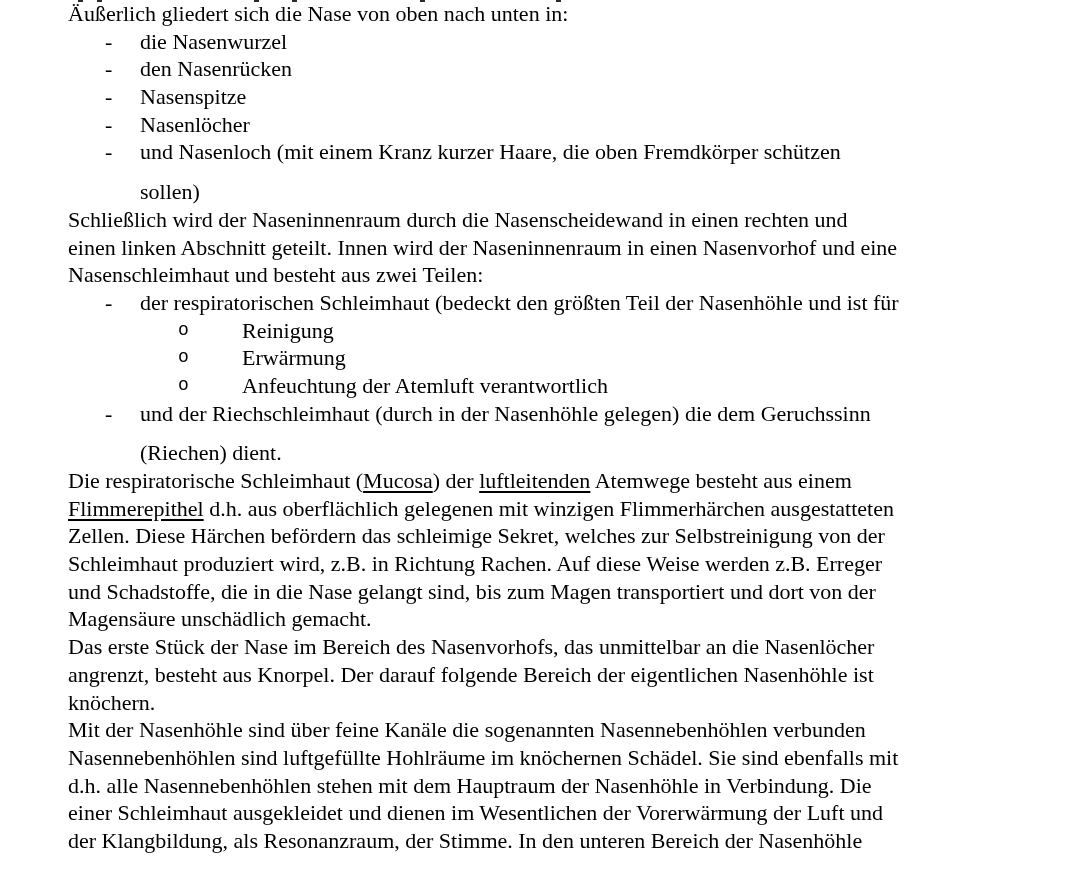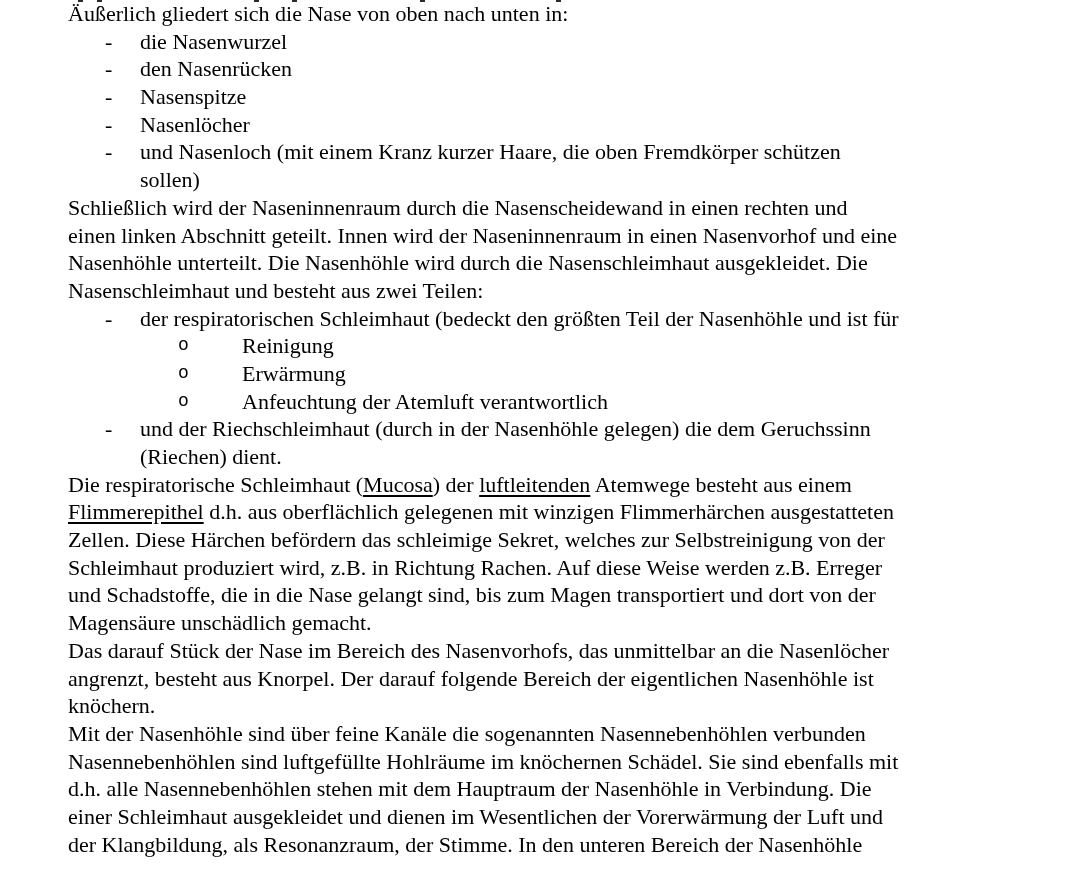--- a/index.html
+++ b/index.html
@@ -20,21 +20,21 @@
     box-sizing: border-box;
   }
   .line {
     height: 27.7px;
     line-height: 27.7px;
     white-space: pre;
     position: relative;
   }
   .line.body  { padding-left: 0; }
   .line.li1   { padding-left: 72px; }
-  .line.cont1 { padding-left: 72px; }
+  .line.cont1 { padding-left: 72px; margin-top: 12px; }
   .line.li2   { padding-left: 174px; }
   .bullet {
     position: absolute;
     top: 0;
   }
   .li1 > .bullet { left: 37px; }
   .li2 > .bullet {
     left: 110px;
     font-family: "Liberation Mono", monospace;
     font-size: 18px;
@@ -71,35 +71,34 @@
 <div class="doc" id="doc">
     <div class="line body"><span>Äußerlich gliedert sich die Nase von oben nach unten in:</span></div>
     <div class="line li1"><span class="bullet">-</span><span>die Nasenwurzel</span></div>
     <div class="line li1"><span class="bullet">-</span><span>den Nasenrücken</span></div>
     <div class="line li1"><span class="bullet">-</span><span>Nasenspitze</span></div>
     <div class="line li1"><span class="bullet">-</span><span>Nasenlöcher</span></div>
     <div class="line li1"><span class="bullet">-</span><span>und Nasenloch (mit einem Kranz kurzer Haare, die oben Fremdkörper schützen</span></div>
     <div class="line cont1"><span>sollen)</span></div>
     <div class="line body"><span>Schließlich wird der Naseninnenraum durch die Nasenscheidewand in einen rechten und</span></div>
     <div class="line body"><span>einen linken Abschnitt geteilt. Innen wird der Naseninnenraum in einen Nasenvorhof und eine</span></div>
-    <div class="line body"><span>Nasenhöhle unterteilt. Die Nasenhöhle wird durch die Nasenschleimhaut ausgekleidet. Die</span></div>
     <div class="line body"><span>Nasenschleimhaut und besteht aus zwei Teilen:</span></div>
     <div class="line li1"><span class="bullet">-</span><span>der respiratorischen Schleimhaut (bedeckt den größten Teil der Nasenhöhle und ist für</span></div>
     <div class="line li2"><span class="bullet">o</span><span>Reinigung</span></div>
     <div class="line li2"><span class="bullet">o</span><span>Erwärmung</span></div>
     <div class="line li2"><span class="bullet">o</span><span>Anfeuchtung der Atemluft verantwortlich</span></div>
     <div class="line li1"><span class="bullet">-</span><span>und der Riechschleimhaut (durch in der Nasenhöhle gelegen) die dem Geruchssinn</span></div>
     <div class="line cont1"><span>(Riechen) dient.</span></div>
     <div class="line body"><span>Die respiratorische Schleimhaut (</span><span class="miss">Mucosa</span><span>) der </span><span class="miss">luftleitenden</span><span> Atemwege besteht aus einem</span></div>
     <div class="line body"><span class="miss">Flimmerepithel</span><span> d.h. aus oberflächlich gelegenen mit winzigen Flimmerhärchen ausgestatteten</span></div>
     <div class="line body"><span>Zellen. Diese Härchen befördern das schleimige Sekret, welches zur Selbstreinigung von der</span></div>
     <div class="line body"><span>Schleimhaut produziert wird, z.B. in Richtung Rachen. Auf diese Weise werden z.B. Erreger</span></div>
     <div class="line body"><span>und Schadstoffe, die in die Nase gelangt sind, bis zum Magen transportiert und dort von der</span></div>
     <div class="line body"><span>Magensäure unschädlich gemacht.</span></div>
-    <div class="line body"><span>Das darauf Stück der Nase im Bereich des Nasenvorhofs, das unmittelbar an die Nasenlöcher</span></div>
+    <div class="line body"><span>Das erste Stück der Nase im Bereich des Nasenvorhofs, das unmittelbar an die Nasenlöcher</span></div>
     <div class="line body"><span>angrenzt, besteht aus Knorpel. Der darauf folgende Bereich der eigentlichen Nasenhöhle ist</span></div>
     <div class="line body"><span>knöchern.</span></div>
     <div class="line body"><span>Mit der Nasenhöhle sind über feine Kanäle die sogenannten Nasennebenhöhlen verbunden</span></div>
     <div class="line body"><span>Nasennebenhöhlen sind luftgefüllte Hohlräume im knöchernen Schädel. Sie sind ebenfalls mit</span></div>
     <div class="line body"><span>d.h. alle Nasennebenhöhlen stehen mit dem Hauptraum der Nasenhöhle in Verbindung. Die</span></div>
     <div class="line body"><span>einer Schleimhaut ausgekleidet und dienen im Wesentlichen der Vorerwärmung der Luft und</span></div>
     <div class="line body"><span>der Klangbildung, als Resonanzraum, der Stimme. In den unteren Bereich der Nasenhöhle</span></div>
   </div>
 
 </body></html>

